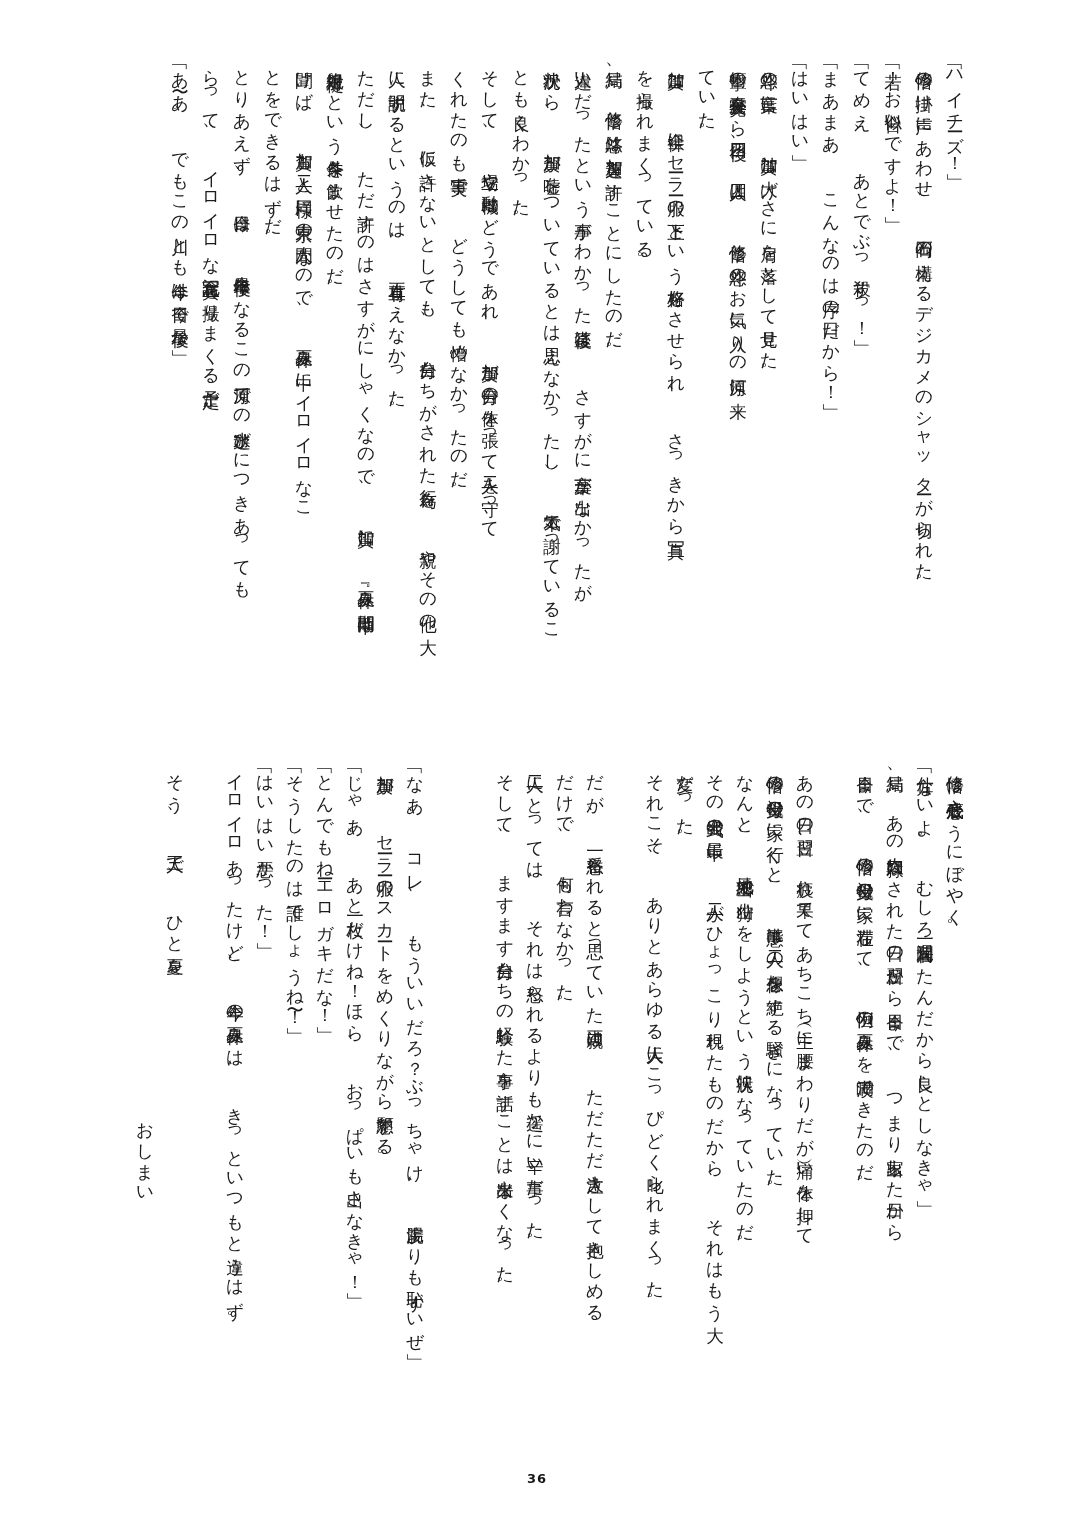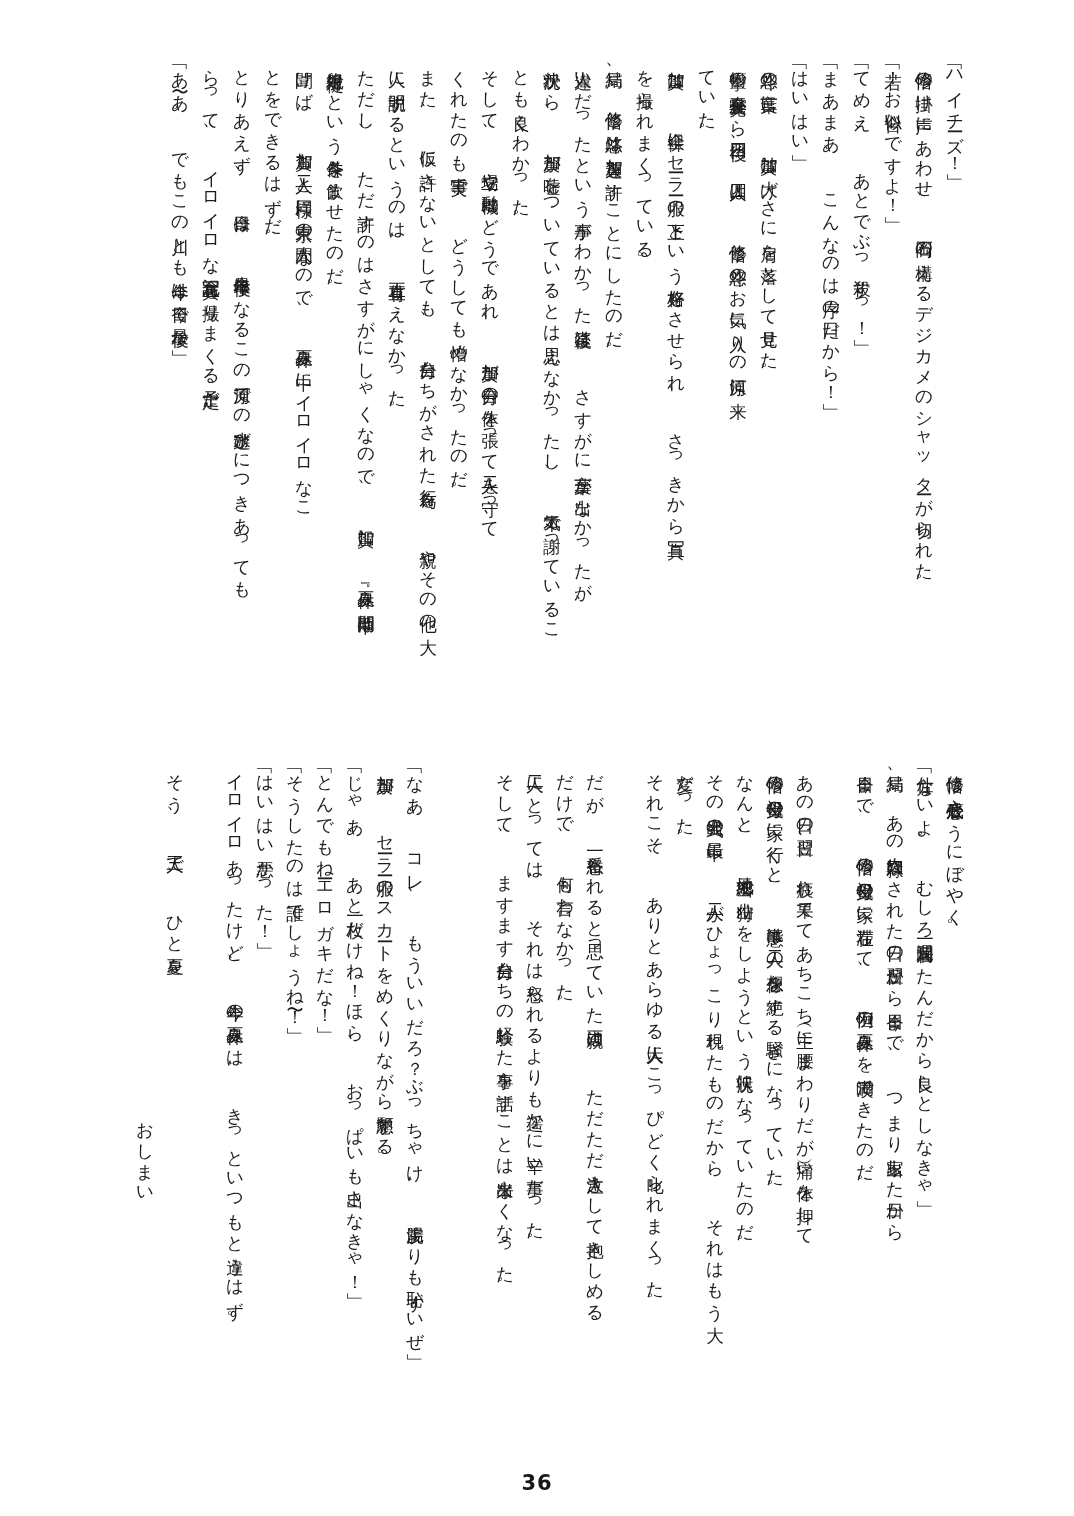--- a/index.html
+++ b/index.html
@@ -43,21 +43,21 @@
     height: 700px;
     line-height: 30px;
   }
   .page-number {
     position: absolute;
     top: 1471px;
     left: 0;
     width: 1074px;
     text-align: center;
     font-family: "DejaVu Sans", "Liberation Sans", sans-serif;
-    font-size: 21px;
+    font-size: 13px;
     font-weight: 700;
     letter-spacing: 1px;
     color: #161616;
   }
 </style>
 </head>
 <body>
 
 <div class="page">
 

